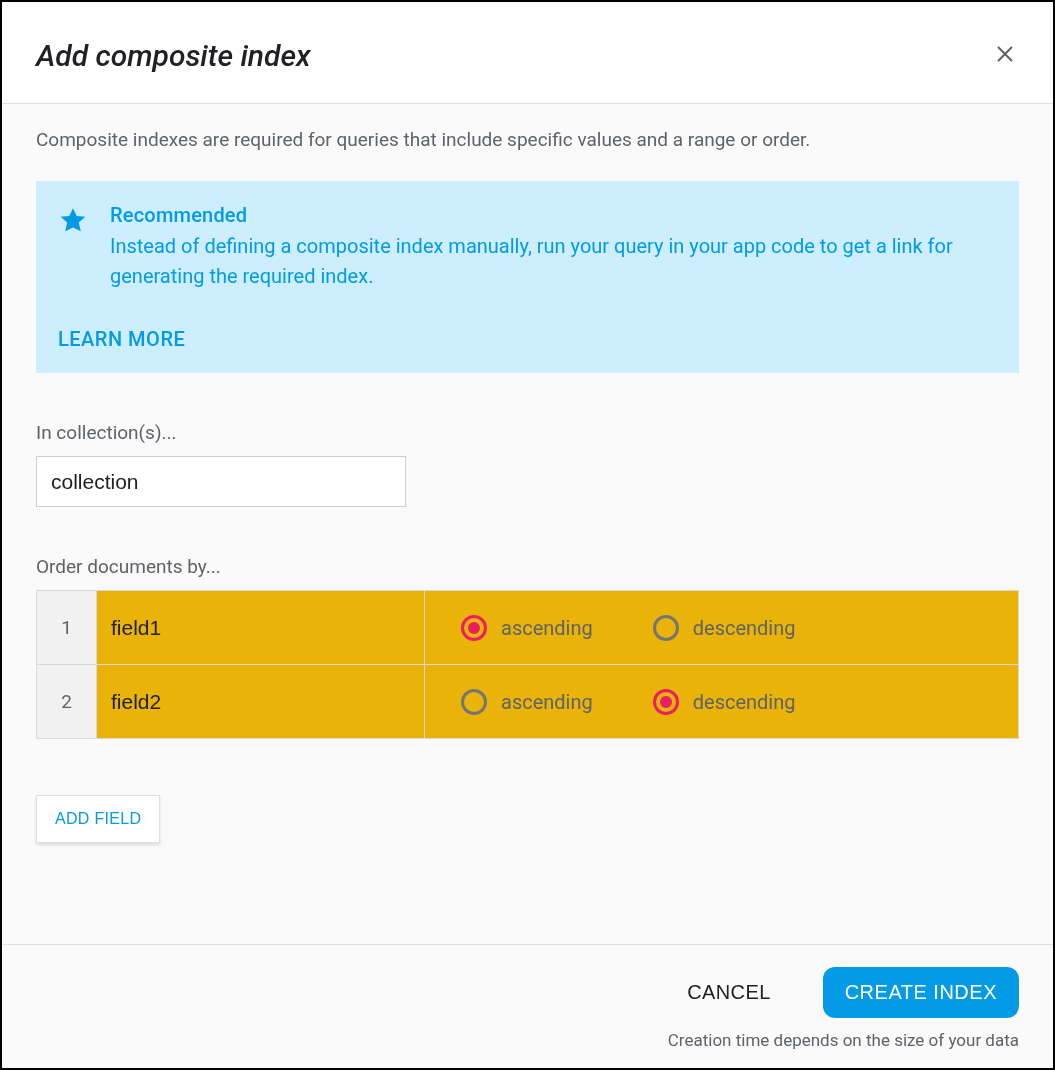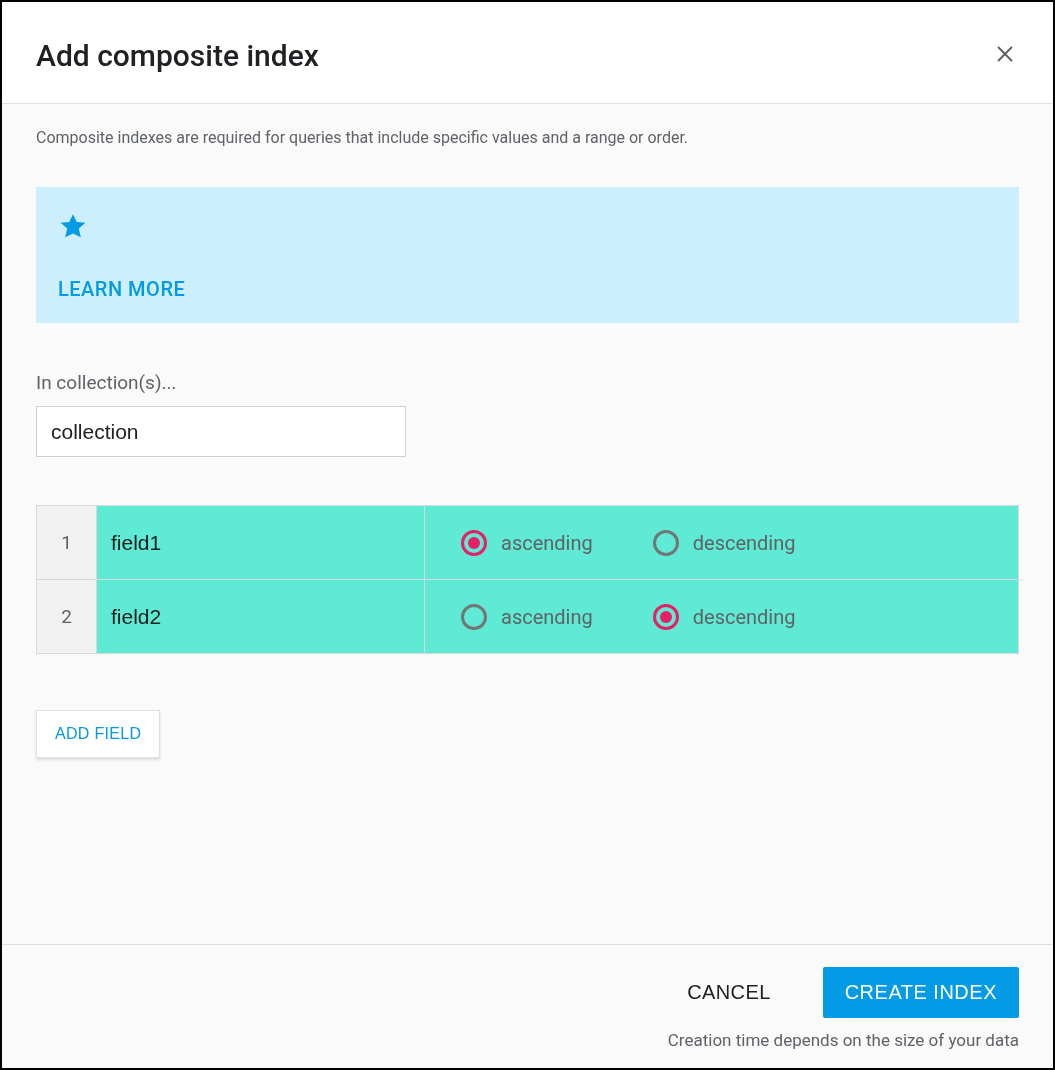--- a/index.html
+++ b/index.html
@@ -11,42 +11,43 @@
     border: 2px solid #000;
     display: flex;
     flex-direction: column;
   }
   .header {
     display: flex;
     align-items: center;
     justify-content: space-between;
     padding: 36px 34px 30px 34px;
     border-bottom: 1px solid #e0e0e0;
+    font-style: italic;
   }
   .header h1 {
     font-size: 30px;
     font-weight: 500;
     color: #202124;
   }
   .close-btn {
     width: 28px; height: 28px;
     display: flex; align-items: center; justify-content: center;
     color: #5f6368;
     cursor: pointer;
   }
   .close-btn svg { width: 22px; height: 22px; }
   .body {
     padding: 24px 34px 0 34px;
     flex: 1;
     background: #fafafa;
   }
   .description {
-    font-size: 16px;
-    color: #5f6368;
-    margin-bottom: 40px;
+    font-size: 19px;
+    color: #5f6368;
+    margin-bottom: 30px;
   }
   .info-box {
     background: #cdeefc;
     padding: 22px 30px 22px 22px;
     position: relative;
   }
   .info-top { display: flex; }
   .star-icon {
     width: 30px; height: 30px;
     color: #039be5;
@@ -99,21 +100,21 @@
   .fields-table {
     width: 100%;
     border-collapse: collapse;
     margin-top: 0;
   }
   .fields-wrap { margin-top: 12px; }
   .fields-table td {
     border: 1px solid #d9d9d9;
     height: 74px;
     vertical-align: middle;
-    background: #5eead4;
+    background: #eab308;
   }
   .fields-table .num-cell {
     width: 60px;
     text-align: center;
     font-size: 19px;
     color: #5f6368;
     background: #f1f1f1;
   }
   .fields-table .field-cell {
     width: 328px;
@@ -189,21 +190,21 @@
   }
   .create-btn {
     background: #039be5;
     color: #fff;
     font-size: 20px;
     font-weight: 500;
     letter-spacing: .5px;
     padding: 14px 22px;
     border: none;
     cursor: pointer;
-    border-radius: 2px;
+    border-radius: 12px;
   }
   .footer-note {
     text-align: right;
     font-size: 17px;
     color: #5f6368;
     margin-top: 12px;
   }
 </style>
 </head>
 <body>
@@ -224,33 +225,36 @@
   <p class="description">Composite indexes are required for queries that include specific values and a range or order.</p>
 
   <div class="info-box">
     <div class="info-top">
       <span class="star-icon">
         <svg viewBox="0 0 24 24" fill="currentColor">
             <path d="M12 2.5l2.95 6.36 6.98.6-5.3 4.6 1.6 6.84L12 17.9 5.77 20.9l1.6-6.84-5.3-4.6 6.98-.6L12 2.5z"></path>
           </svg>
       </span>
       <div class="info-text">
+        <div class="info-title">Recommended</div>
+        <div class="info-body">Instead of defining a composite index manually, run your query in your app code to get a link for generating the required index.</div>
       </div>
     </div>
     <div class="info-actions">
       <span class="learn-more">LEARN MORE</span>
     </div>
   </div>
 
   <div class="form-section">
     <label class="form-label">In collection(s)...</label>
     <input class="collection-input" type="text" value="collection" style="">
   </div>
 
   <div class="form-section">
+    <label class="form-label">Order documents by...</label>
     <div class="fields-wrap">
       <table class="fields-table">
         <tbody>
             <tr>
           <td class="num-cell">1</td>
           <td class="field-cell"><input class="field-input" type="text" value="field1" style=""></td>
           <td class="radio-cell">
             <div class="radio-group">
               <div class="radio-opt selected">
                 <span class="radio-circle">

